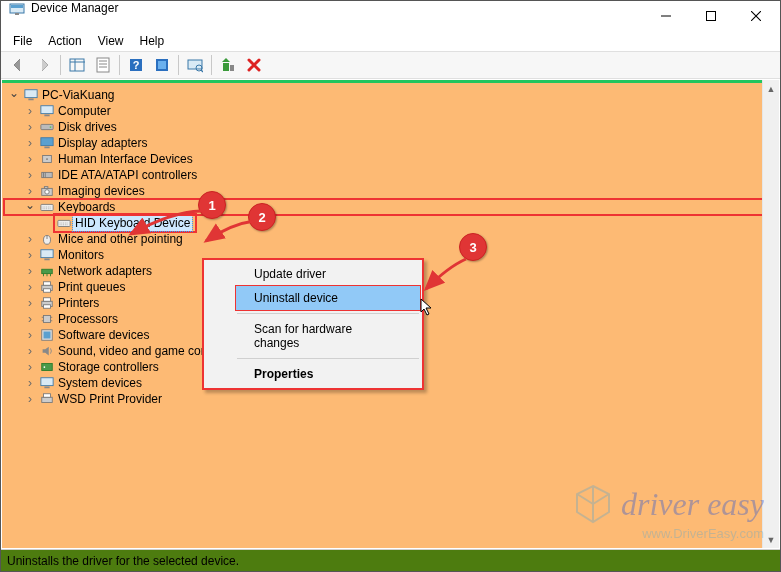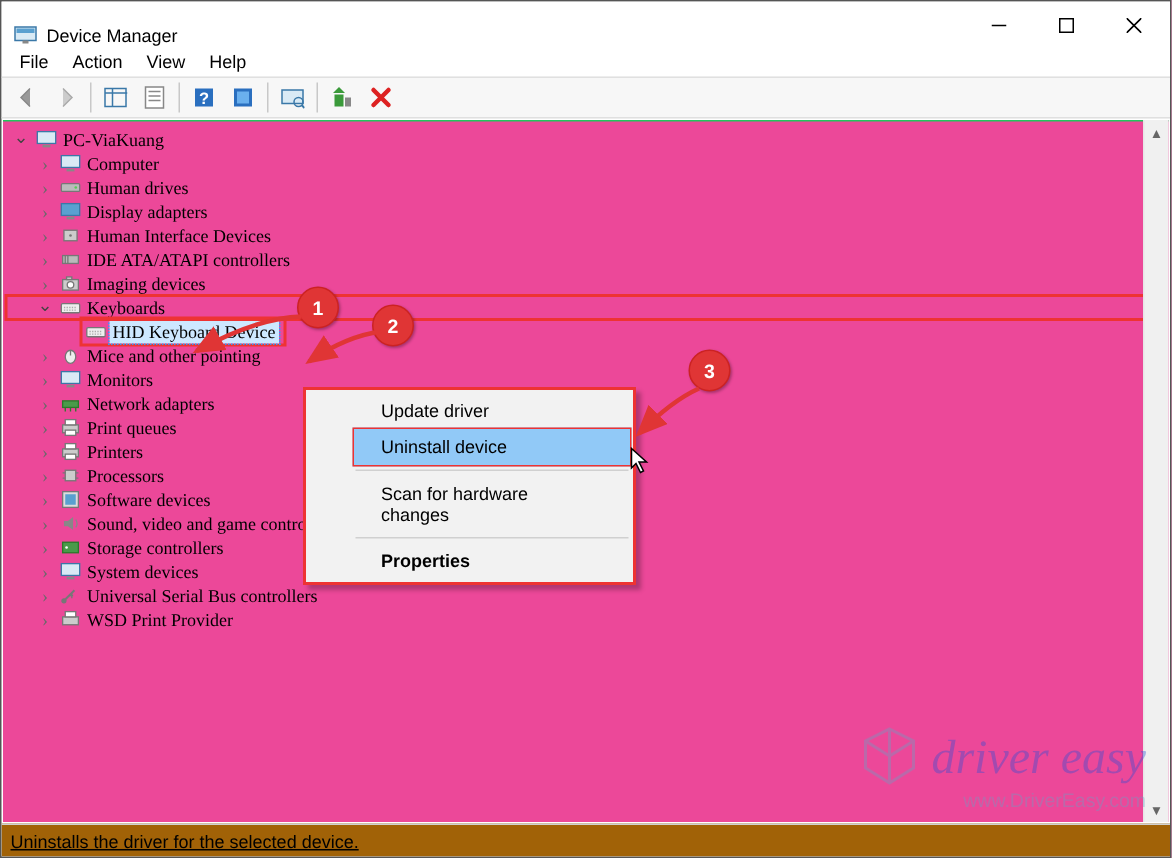--- a/index.html
+++ b/index.html
@@ -12,21 +12,21 @@
     width: 781px;
     height: 572px;
     overflow: hidden;
     position: relative;
     border: 1px solid #555;
   }
   
   .titlebar {
     height: 30px;
     display: flex;
-    align-items: flex-end;
+    align-items: flex-start;
     padding: 0 2px 0 8px;
     background: #fff;
   }
   .titlebar .app-icon {
     width: 16px; height: 16px;
     margin-right: 6px;
   }
   .titlebar .title { flex: 0 0 auto; font-size: 12px; }
   .titlebar .spacer { flex: 1; }
   .winbtn {
@@ -66,24 +66,23 @@
   .tsep {
     width: 1px; height: 20px;
     background: #c8c8c8;
     margin: 0 3px;
   }
   
   .treewrap {
     position: absolute;
     left: 1px; right: 1px;
     top: 79px; bottom: 23px;
-    background: #ec4899;
+    background: #fdba74;
     overflow: hidden;
-    border-top: 1px solid #22c55e;
-    font-family: Liberation Serif, serif;
+    border-top: 3px solid #22c55e;
   }
   .tree {
     padding: 4px 2px;
     line-height: 16px;
     font-size: 12px;
   }
   .node {
     display: flex;
     align-items: center;
     height: 16px;
@@ -146,22 +145,21 @@
   
   .statusbar {
     position: absolute;
     left: 0; right: 0; bottom: 0;
     height: 22px;
     border-top: 1px solid #d0d0d0;
     display: flex;
     align-items: center;
     padding: 0 6px;
     font-size: 12px;
-    background: #a16207;
-    text-decoration: underline;
+    background: #4d7c0f;
   }
   
   .bubble {
     position: absolute;
     width: 28px; height: 28px;
     border-radius: 14px;
     background: #e03535;
     color: #fff;
     font-weight: 600;
     font-size: 13px;
@@ -335,21 +333,21 @@
         <span class="label">Computer</span>
       </div>
     <div class="node" style="padding-left:18px">
         <span class="arrow col"></span>
         <span class="devicon">
           <svg viewBox="0 0 16 16">
             <rect x="1" y="5" width="14" height="6" rx="1" fill="#bbb" stroke="#777"></rect>
             <circle cx="12" cy="8" r="1" fill="#5c5"></circle>
           </svg>
         </span>
-        <span class="label">Human drives</span>
+        <span class="label">Disk drives</span>
       </div>
     <div class="node" style="padding-left:18px">
         <span class="arrow col"></span>
         <span class="devicon">
           <svg viewBox="0 0 16 16">
             <rect x="1" y="2" width="14" height="9" fill="#5aa0d0" stroke="#3a78a8"></rect>
             <rect x="5" y="12" width="6" height="2" fill="#888"></rect>
           </svg>
         </span>
         <span class="label">Display adapters</span>
@@ -512,31 +510,20 @@
       </div>
     <div class="node" style="padding-left:18px">
         <span class="arrow col"></span>
         <span class="devicon">
           <svg viewBox="0 0 16 16">
             <rect x="1" y="2" width="14" height="9" fill="#d9eaf5" stroke="#3a78a8"></rect>
             <rect x="5" y="12" width="6" height="2" fill="#888"></rect>
           </svg>
         </span>
         <span class="label">System devices</span>
-      </div>
-    <div class="node" style="padding-left:18px">
-        <span class="arrow col"></span>
-        <span class="devicon">
-          <svg viewBox="0 0 16 16">
-            <circle cx="3" cy="12" r="2" fill="#777"></circle>
-            <path d="M3 12 L11 4" stroke="#777" stroke-width="1.5"></path>
-            <path d="M7 8 L10 8 M9 6 L9 10" stroke="#777"></path>
-          </svg>
-        </span>
-        <span class="label">Universal Serial Bus controllers</span>
       </div>
     <div class="node" style="padding-left:18px">
         <span class="arrow col"></span>
         <span class="devicon">
           <svg viewBox="0 0 16 16">
             <rect x="2" y="6" width="12" height="6" fill="#ccc" stroke="#777"></rect>
             <rect x="4" y="2" width="8" height="4" fill="#fff" stroke="#777"></rect>
           </svg>
         </span>
         <span class="label">WSD Print Provider</span>

